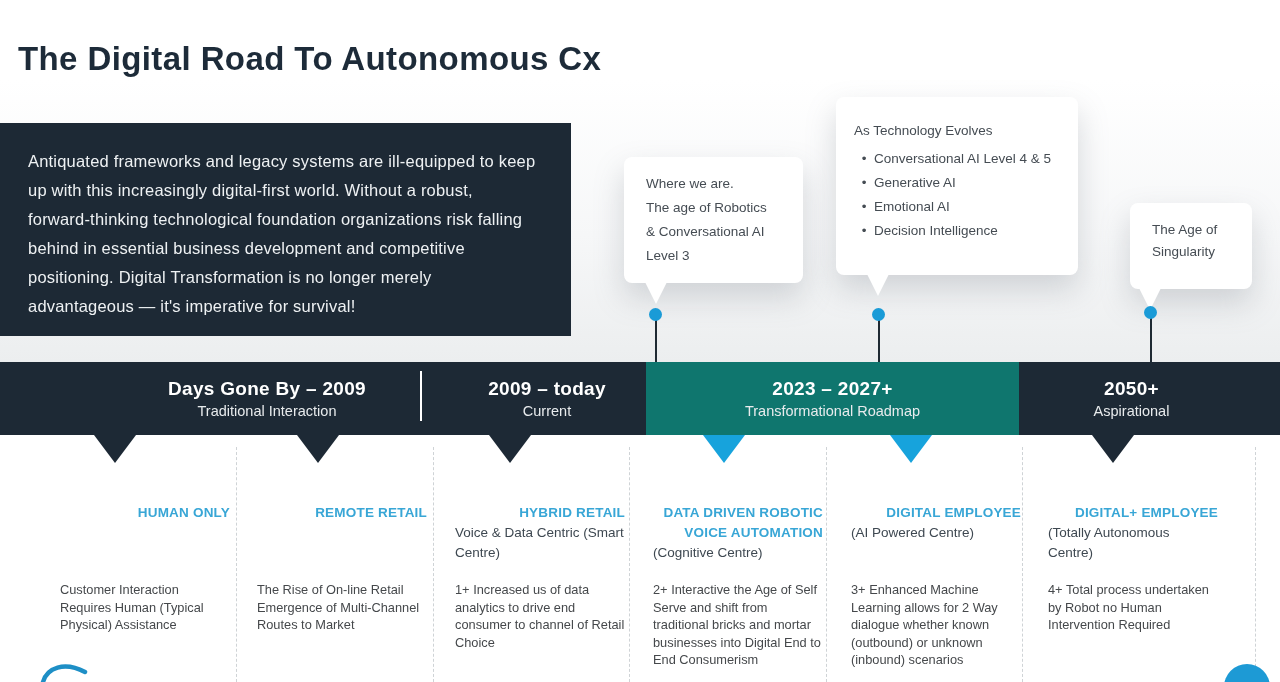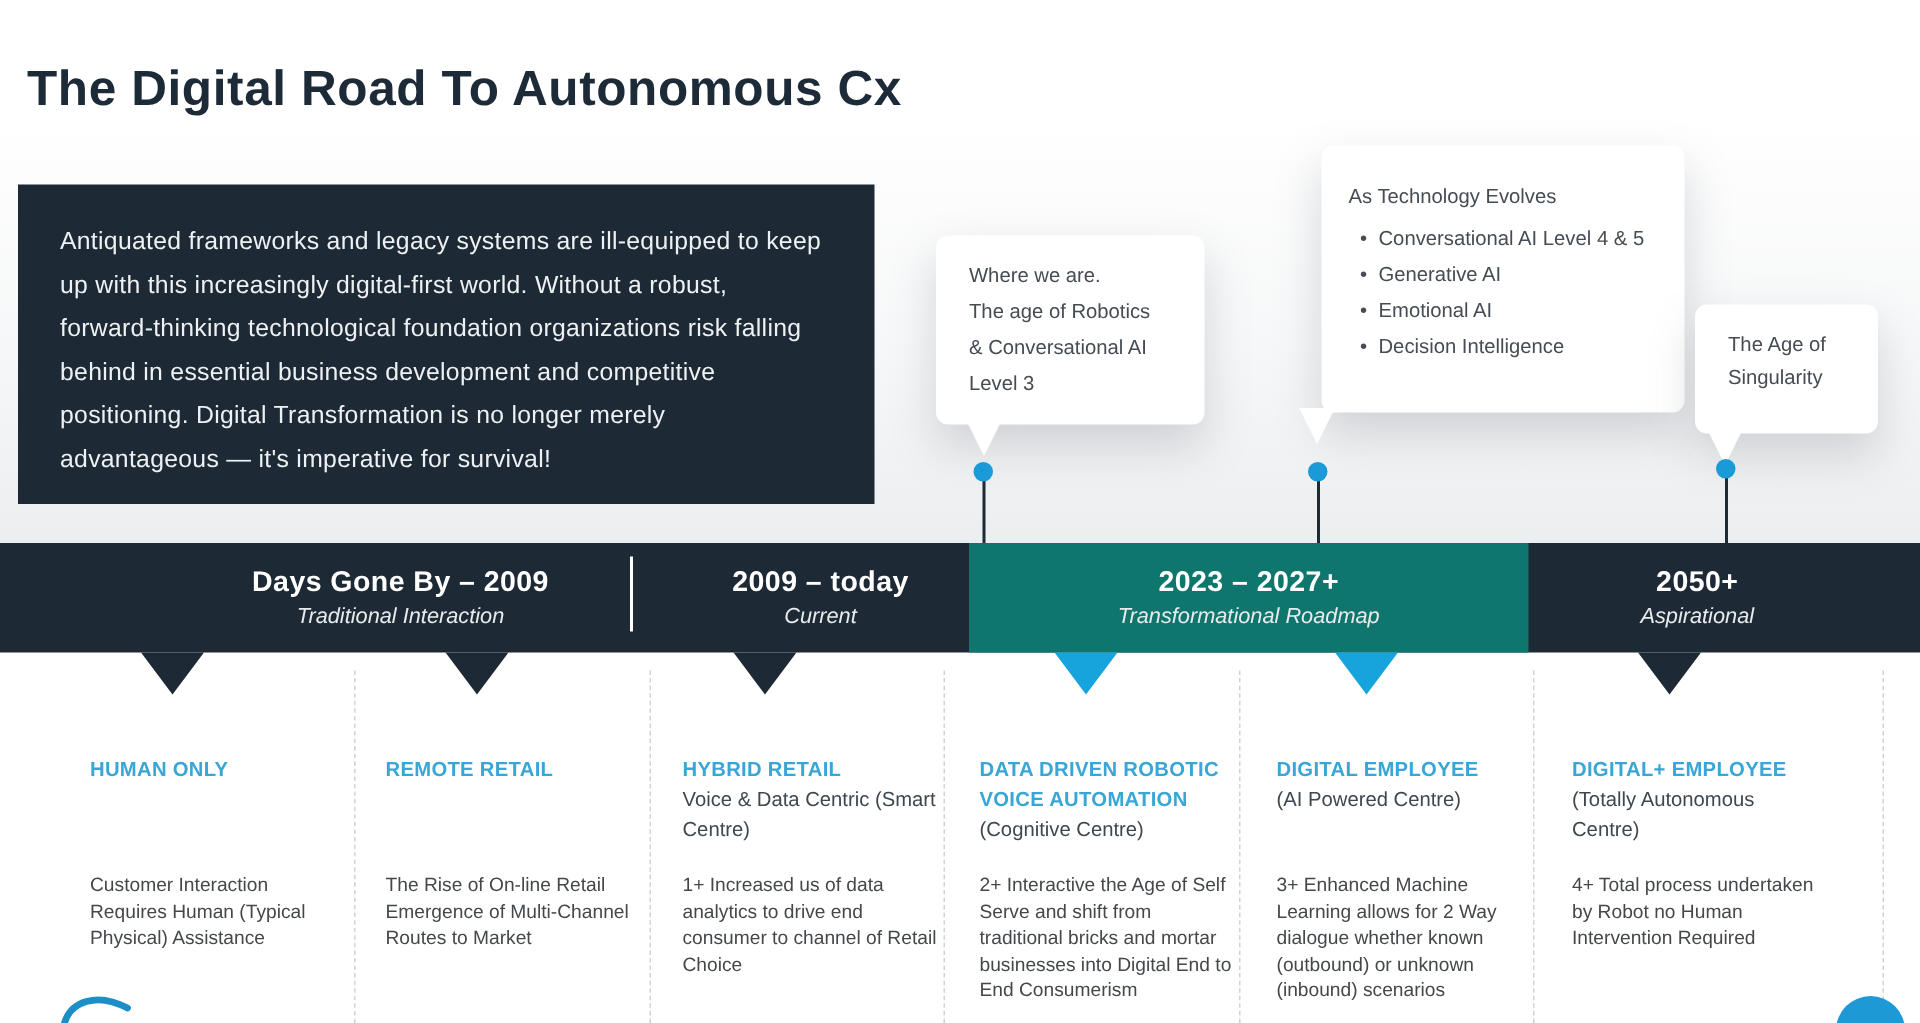--- a/index.html
+++ b/index.html
@@ -10,31 +10,31 @@
   }
   .bg-gradient {
     position:absolute; left:0; top:80px; width:1280px; height:282px;
     background:linear-gradient(180deg,#ffffff 0%,#f6f7f8 55%,#eceeef 100%);
   }
   .page-title {
     position:absolute; left:18px; top:40px; font-size:33px; font-weight:bold;
     color:#1d2b39; letter-spacing:0.4px;
   }
   .intro-box {
-    position:absolute; left:12px; top:123px; width:571px; height:213px;
+    position:absolute; left:0; top:123px; width:571px; height:213px;
     background:#1d2935; color:#eef1f3; padding:24px 32px 0 28px;
     font-size:16.5px; line-height:29px; letter-spacing:0.2px;
   }
   
   .callout {
     position:absolute; background:#ffffff; border-radius:8px;
     box-shadow:0 14px 30px rgba(125,134,142,0.30); color:#454c53;
   }
   .c-where { left:624px; top:157px; width:179px; height:126px; padding:15px 10px 0 22px; font-size:13.5px; line-height:24px; }
-  .c-evolve { left:881px; top:97px; width:242px; height:178px; padding:24px 4px 0 18px; font-size:13.5px; }
+  .c-evolve { left:836px; top:97px; width:242px; height:178px; padding:24px 4px 0 18px; font-size:13.5px; }
   .c-evolve .co-title { line-height:20px; }
   .c-evolve ul { list-style:none; margin-top:6px; }
   .c-evolve li { display:flex; line-height:24px; }
   .c-evolve li .b { width:20px; text-align:center; color:#454c53; }
   .c-sing { left:1130px; top:203px; width:122px; height:86px; padding:16px 8px 0 22px; font-size:13.5px; line-height:22px; }
   .tail { position:absolute; width:0; height:0; border-left:12px solid transparent; border-right:12px solid transparent; border-top:24px solid #ffffff; }
   .tail-1 { left:644px; top:280px; }
   .tail-2 { left:866px; top:272px; }
   .tail-3 { left:1138px; top:286px; }
   .stem { position:absolute; width:2px; background:#1f2a33; }
@@ -46,37 +46,37 @@
   .dot-2 { left:872px; top:308px; }
   .dot-3 { left:1144px; top:306px; }
   
   .timeline { position:absolute; left:0; top:362px; width:1280px; height:73px; background:#1d2935; display:flex; color:#ffffff;padding-left:28px; }
   .seg { display:flex; flex-direction:column; justify-content:center; align-items:center; }
   .seg-1 { width:420px; padding-left:58px; }
   .seg-2 { width:198px; }
   .seg-3 { width:373px; background:#0f766e; }
   .seg-4 { flex:1; padding-right:36px; }
   .seg .period { font-size:19px; font-weight:bold; letter-spacing:0.3px; }
-  .seg .sub { font-size:14.5px; color:#e8ebed; margin-top:3px;font-style:italic; }
+  .seg .sub { font-size:14.5px; color:#e8ebed; margin-top:3px; }
   .tl-divider { position:absolute; left:420px; top:371px; width:2px; height:50px; background:#ffffff; }
   
   .pointer { position:absolute; top:435px; width:0; height:0; border-left:21px solid transparent; border-right:21px solid transparent; border-top:28px solid #1d2935; }
   .p-1 { left:94px; } .p-2 { left:297px; } .p-3 { left:489px; }
   .p-4 { left:703px; border-top-color:#17a3dc; }
   .p-5 { left:890px; border-top-color:#17a3dc; }
   .p-6 { left:1092px; }
   
   .col-divider { position:absolute; top:447px; height:235px; width:0; border-left:1px dashed #cfd3d6; }
   .d-1 { left:236px; } .d-2 { left:433px; } .d-3 { left:629px; }
   .d-4 { left:826px; } .d-5 { left:1022px; } .d-6 { left:1255px; }
   
   .column { position:absolute; top:503px; width:170px; height:179px; }
   .col-1 { left:60px; } .col-2 { left:257px; } .col-3 { left:455px; }
   .col-4 { left:653px; } .col-5 { left:851px; } .col-6 { left:1048px; }
-  .col-head { color:#38a6d6; font-weight:bold; font-size:13.5px; line-height:20px; letter-spacing:0.2px; }
+  .col-head { color:#38a6d6; font-weight:bold; font-size:13.5px; line-height:20px; letter-spacing:0.2px;text-align:right; }
   .col-sub { color:#3e4851; font-size:13.5px; line-height:20px; }
   .col-body { position:absolute; left:0; top:78px; width:170px; color:#45484b; font-size:12.8px; line-height:17.5px; }
   
   .brand { position:absolute; left:40px; top:663px; width:48px; height:19px; }
   .page-circle { position:absolute; left:1224px; top:664px; width:46px; height:46px; border-radius:50%; background:#1d9ad5; }
 </style>
 </head>
 <body>
 
 <div class="slide">

